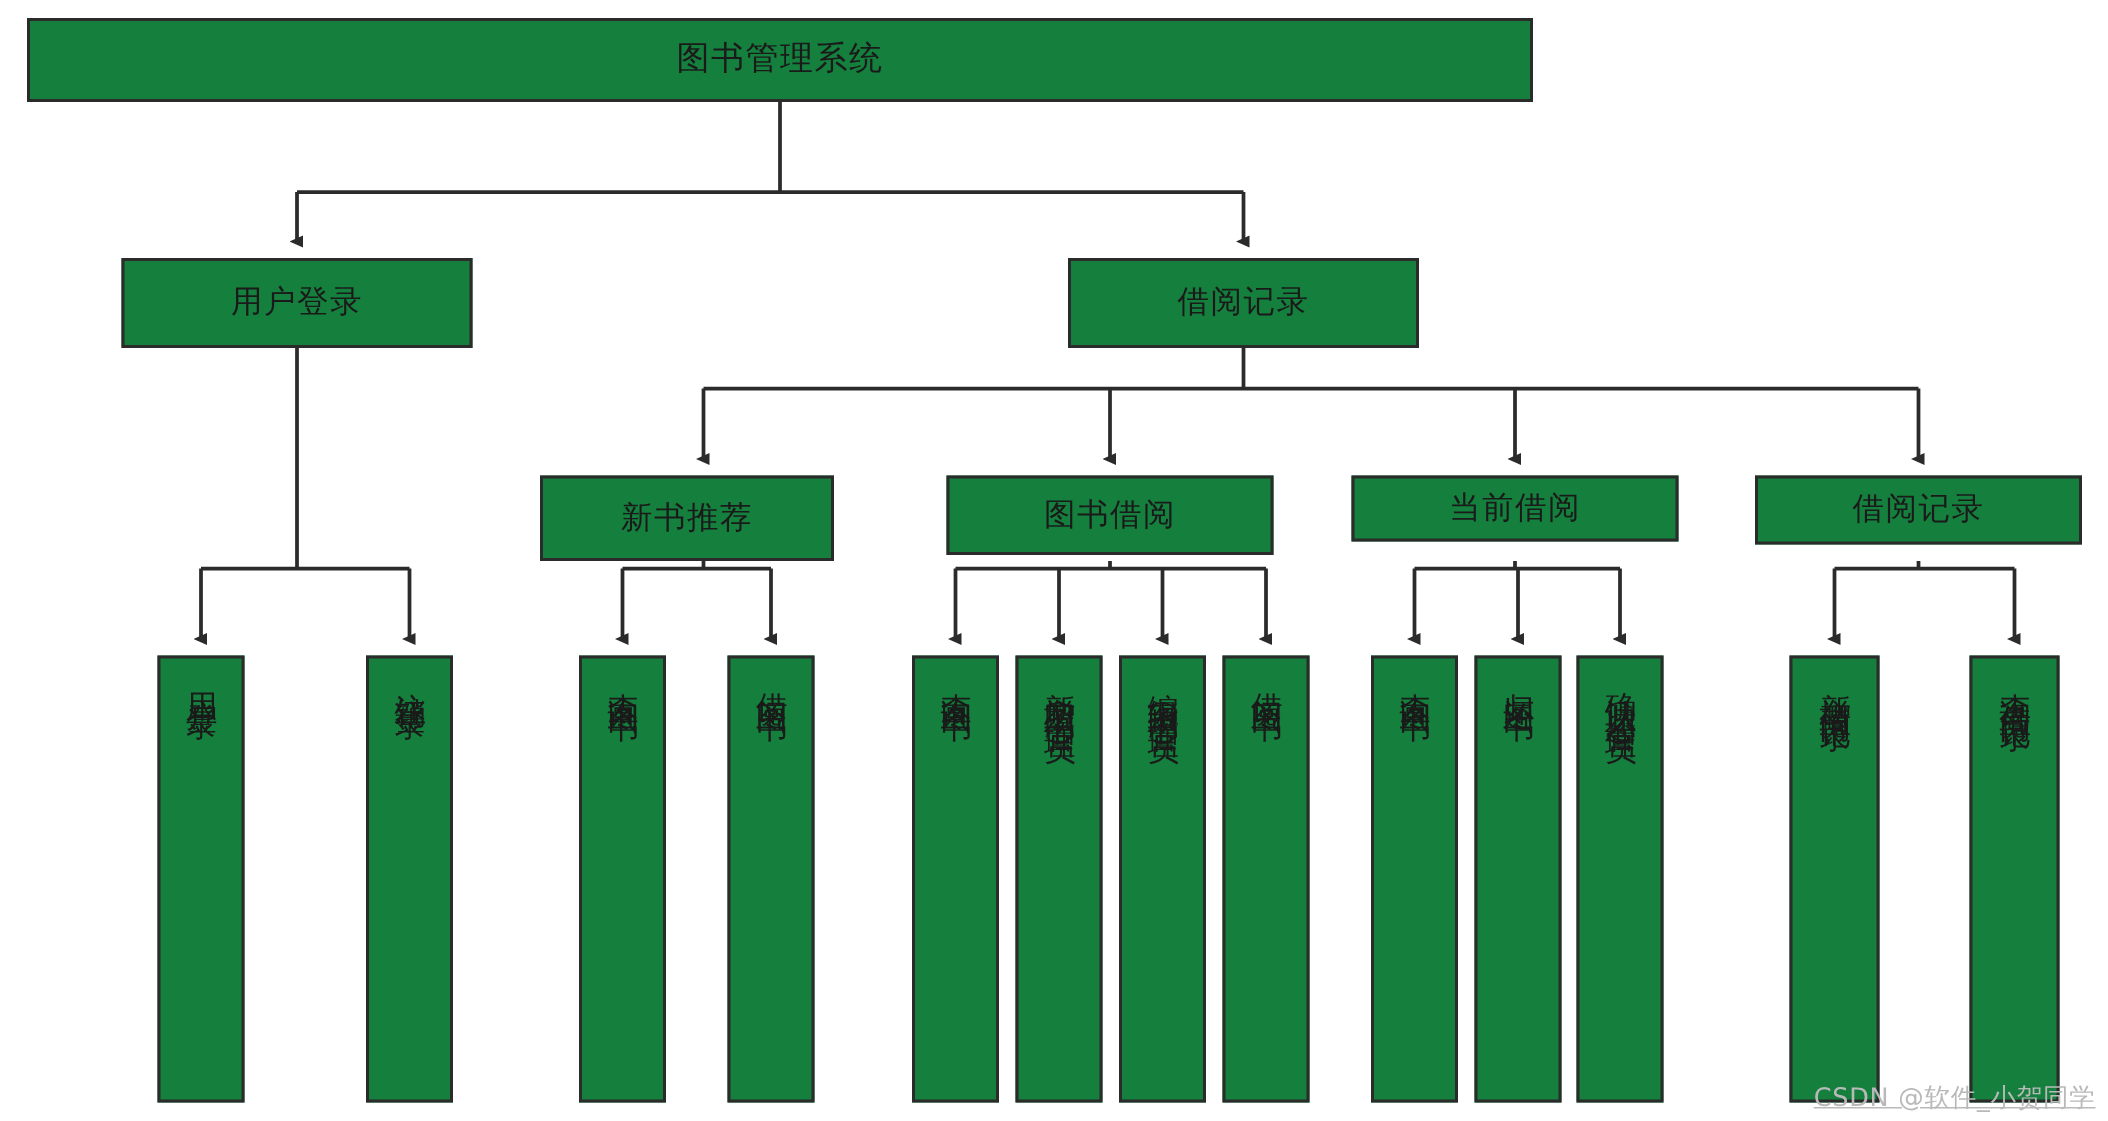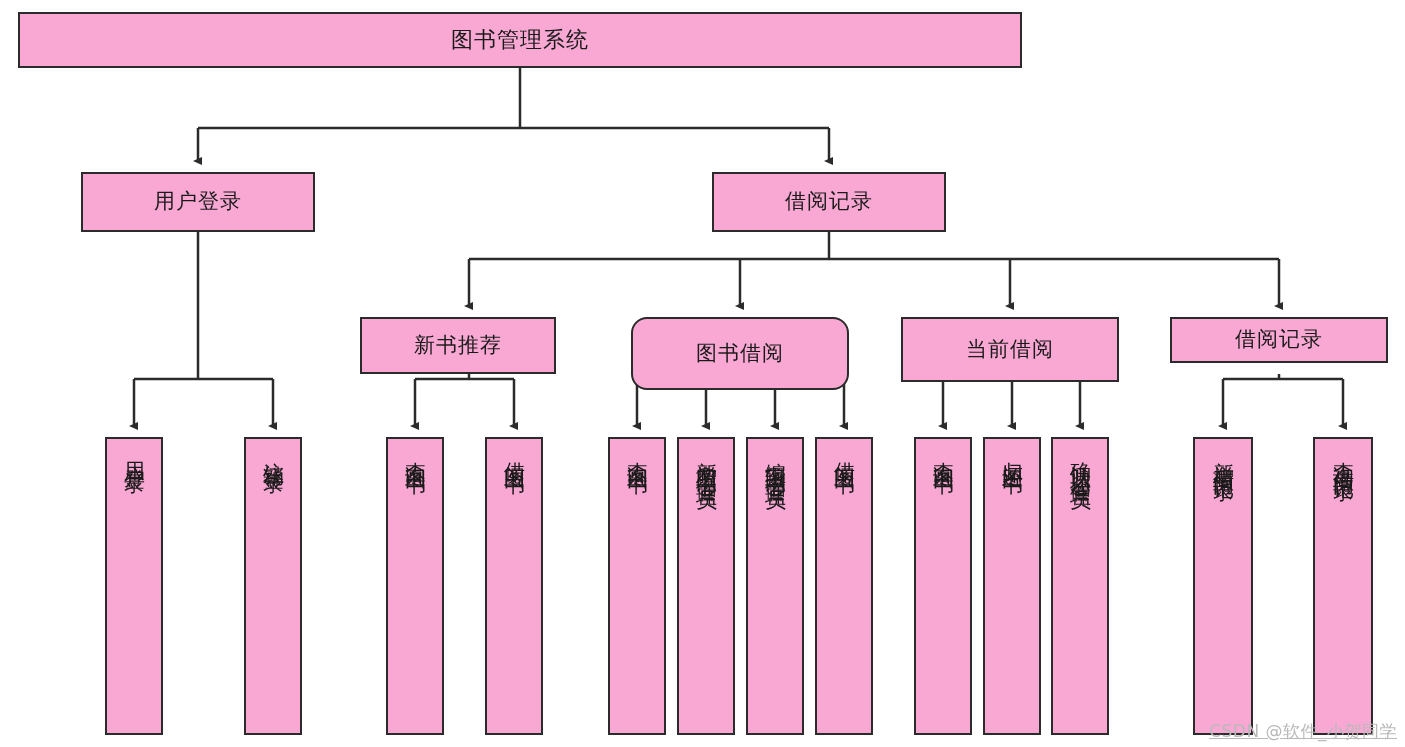--- a/index.html
+++ b/index.html
@@ -21,21 +21,21 @@
     position: absolute;
     left: 0;
     top: 0;
     width: 1405px;
     height: 747px;
     pointer-events: none;
   }
   .node {
     position: absolute;
     box-sizing: border-box;
-    background: #f9a8d4;
+    background: #15803d;
     border: 2px solid #2b2b2b;
     display: flex;
     align-items: center;
     justify-content: center;
     color: #1a1a1a;
   }
   .node-h .label {
     font-size: 21px;
     line-height: 1.2;
     letter-spacing: 1px;
@@ -121,24 +121,24 @@
       </div>
       <div class="node node-h" style="left: 81px; top: 172px; width: 234px; height: 60px;">
         <span class="label">用户登录</span>
       </div>
       <div class="node node-h" style="left: 712px; top: 172px; width: 234px; height: 60px;">
         <span class="label">借阅记录</span>
       </div>
       <div class="node node-h" style="left: 360px; top: 317px; width: 196px; height: 57px;">
         <span class="label">新书推荐</span>
       </div>
-      <div class="node node-h" style="left: 631px; top: 317px; width: 218px; height: 73px; border-radius: 16px;">
+      <div class="node node-h" style="left: 631px; top: 317px; width: 218px; height: 53px;">
         <span class="label">图书借阅</span>
       </div>
-      <div class="node node-h" style="left: 901px; top: 317px; width: 218px; height: 65px;">
+      <div class="node node-h" style="left: 901px; top: 317px; width: 218px; height: 44px;">
         <span class="label">当前借阅</span>
       </div>
       <div class="node node-h" style="left: 1170px; top: 317px; width: 218px; height: 46px;">
         <span class="label">借阅记录</span>
       </div>
       <div class="node node-v" style="left: 105px; top: 437px; width: 58px; height: 298px;">
         <span class="label">用户登录</span>
       </div>
       <div class="node node-v" style="left: 244px; top: 437px; width: 58px; height: 298px;">
         <span class="label">注销登录</span>

